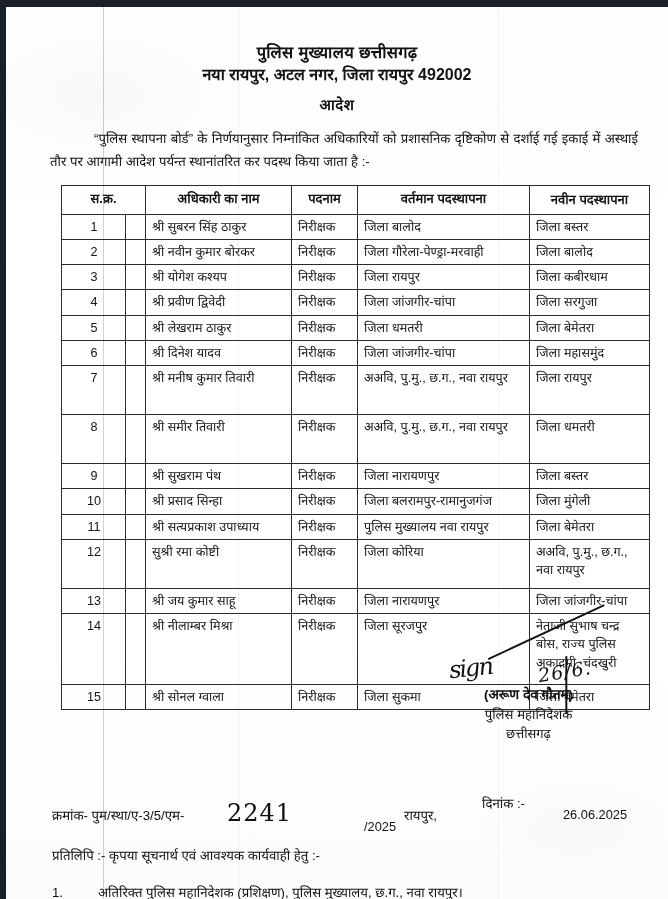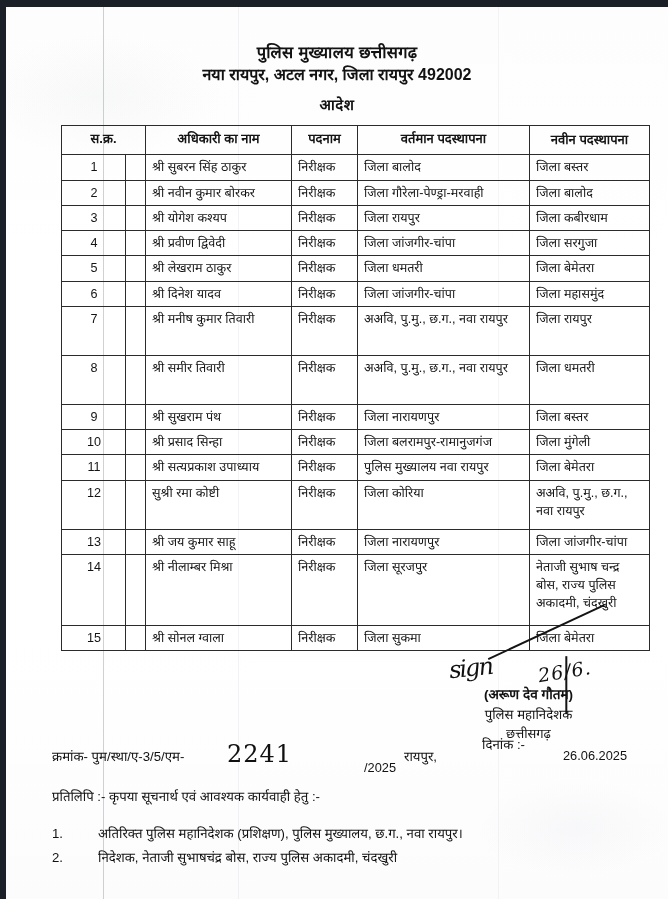--- a/index.html
+++ b/index.html
@@ -251,20 +251,21 @@
   <div class="margin-line m3"></div>
 
   <div class="content">
 
     <div class="doc-header">
       <div class="org-line1">पुलिस मुख्यालय छत्तीसगढ़</div>
       <div class="org-line2">नया रायपुर, अटल नगर, जिला रायपुर 492002</div>
       <div class="order-word">आदेश</div>
     </div>
 
+    <div class="intro"><span class="indent"></span><span>“पुलिस स्थापना बोर्ड” के निर्णयानुसार निम्नांकित अधिकारियों को प्रशासनिक दृष्टिकोण से दर्शाई गई इकाई में अस्थाई तौर पर आगामी आदेश पर्यन्त स्थानांतरित कर पदस्थ किया जाता है :-</span></div>
 
     <div class="table-wrap">
       <table class="order-table">
         <colgroup>
           <col class="c-sno">
             <col class="c-gap">
             <col class="c-name">
             <col class="c-desig">
             <col class="c-cur">
             <col class="c-new">

